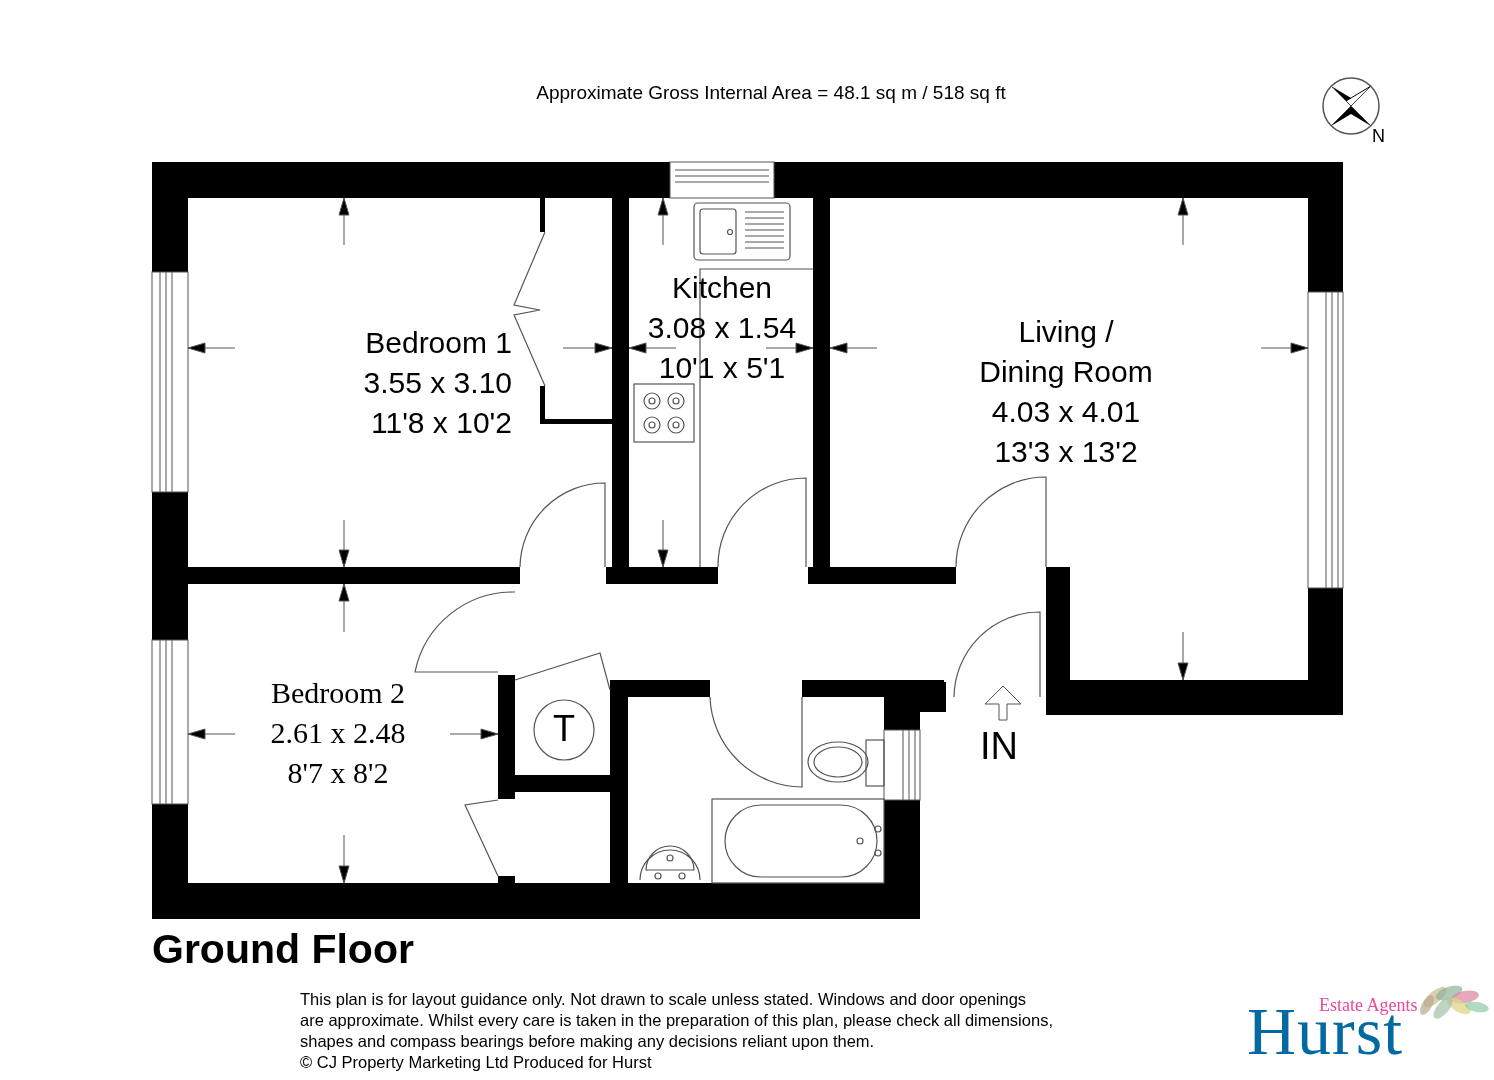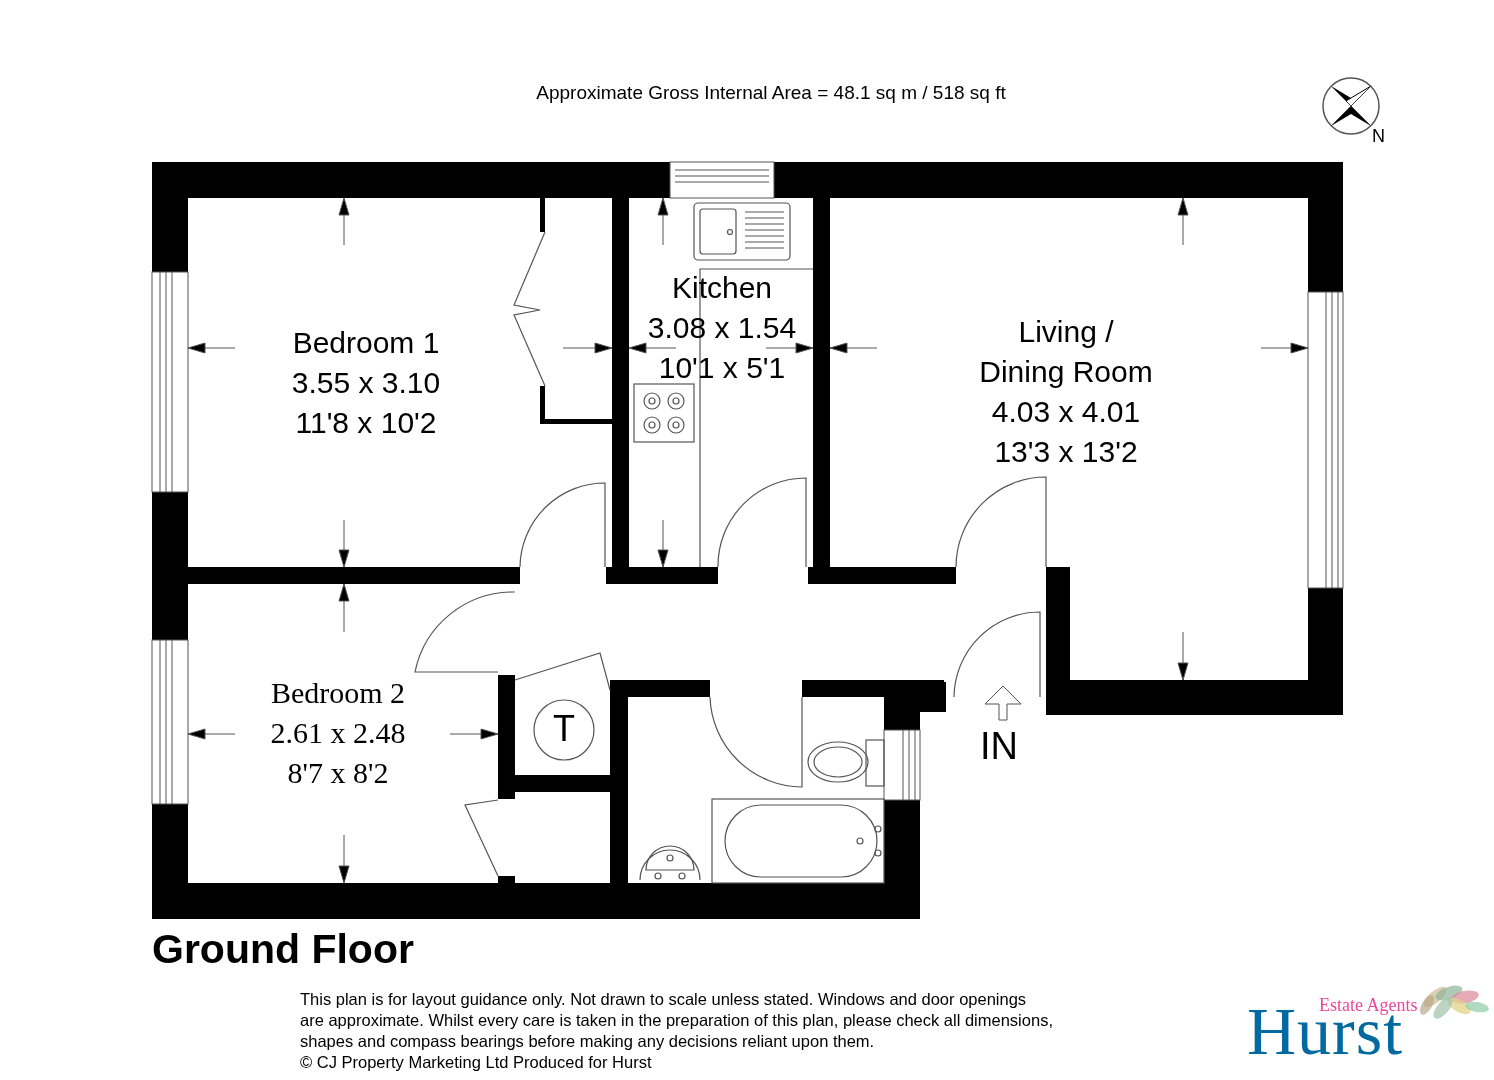--- a/index.html
+++ b/index.html
@@ -188,21 +188,21 @@
       <polygon points="344,883 339,866 349,866"></polygon>
     <line x1="188" y1="734" x2="235" y2="734"></line>
       <polygon points="188,734 205,729 205,739"></polygon>
     <line x1="450" y1="734" x2="498" y2="734"></line>
       <polygon points="498,734 481,729 481,739"></polygon>
   </g>
 </svg>
 
 <div class="abs" id="compass-n">N</div>
 
-<div class="room-label" style="left:236px;top:323px;width:260px;">
+<div class="room-label" style="left:252px;top:323px;width:260px;text-align:right;">
   <div>Bedroom 1</div>
   <div>3.55 x 3.10</div>
   <div>11'8 x 10'2</div>
 </div>
 
 <div class="room-label" style="left:622px;top:268px;width:200px;">
   <div>Kitchen</div>
   <div>3.08 x 1.54</div>
   <div>10'1 x 5'1</div>
 </div>

